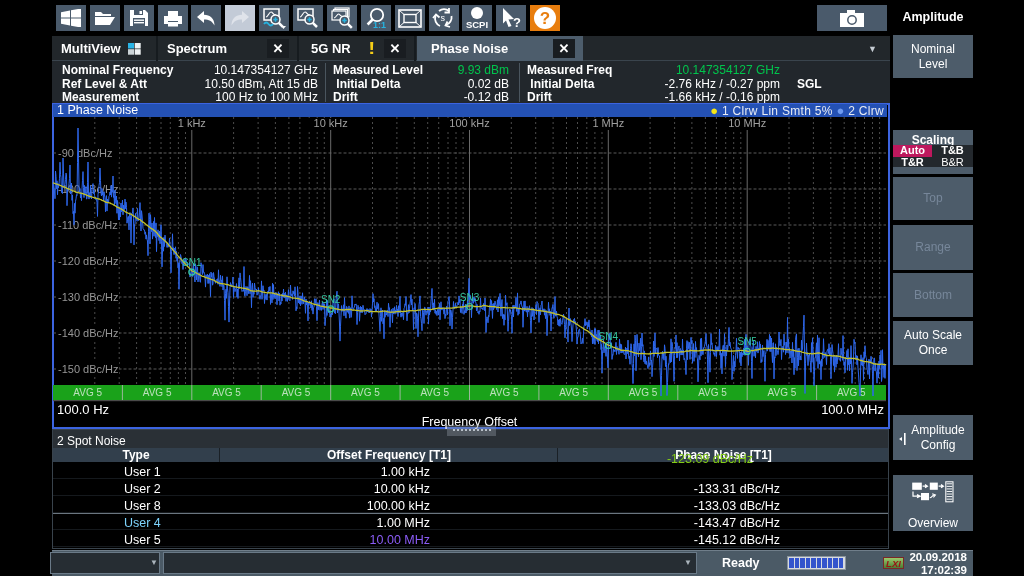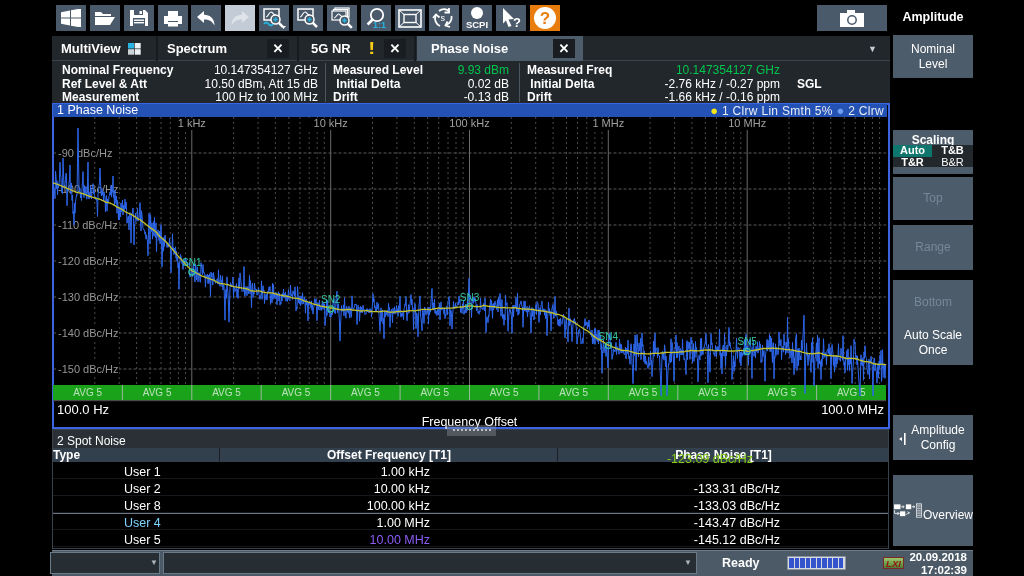--- a/index.html
+++ b/index.html
@@ -152,21 +152,21 @@
     <div class="ival" style="left:150px;top:63px;width:168px">10.147354127 GHz</div>
     <div class="ilab" style="left:62px;top:76.5px">Ref Level &amp; Att</div>
     <div class="ival" style="left:150px;top:76.5px;width:168px">10.50 dBm, Att 15 dB</div>
     <div class="ilab" style="left:62px;top:90px">Measurement</div>
     <div class="ival" style="left:150px;top:90px;width:168px">100 Hz to 100 MHz</div>
     <div class="ilab" style="left:333px;top:63px">Measured Level</div>
     <div class="ival grn" style="left:420px;top:63px;width:89px">9.93 dBm</div>
     <div class="ilab" style="left:333px;top:76.5px">&nbsp;Initial Delta</div>
     <div class="ival" style="left:420px;top:76.5px;width:89px">0.02 dB</div>
     <div class="ilab" style="left:333px;top:90px">Drift</div>
-    <div class="ival" style="left:420px;top:90px;width:89px">-0.13 dB</div>
+    <div class="ival" style="left:420px;top:90px;width:89px">-0.12 dB</div>
     <div class="ilab" style="left:527px;top:63px">Measured Freq</div>
     <div class="ival grn" style="left:620px;top:63px;width:160px">10.147354127 GHz</div>
     <div class="ilab" style="left:527px;top:76.5px">&nbsp;Initial Delta</div>
     <div class="ival" style="left:620px;top:76.5px;width:160px">-2.76 kHz / -0.27 ppm</div>
     <div class="ilab" style="left:527px;top:90px">Drift</div>
     <div class="ival" style="left:620px;top:90px;width:160px">-1.66 kHz / -0.16 ppm</div>
     <div class="ilab" style="left:797px;top:76.5px">SGL</div>
     <div class="abs" style="left:51.5px;top:103px;width:838px;height:326px;border:2px solid #3c64e0;background:#000"></div>
     <div class="abs" style="left:53px;top:103.5px;width:834px;height:13.5px;background:#2451b4"></div>
     <div class="abs" style="left:57px;top:103.5px;color:#fff;font-size:12.5px;line-height:13.5px">1 Phase Noise</div>
@@ -299,21 +299,21 @@
       <circle cx="747.2" cy="351.4" r="3" fill="none" stroke="#35c8a0" stroke-width="1.2"></circle>
       <text x="747.2" y="345.4" fill="#35c8a0" font-size="10" text-anchor="middle" font-family="Liberation Sans">SN5</text>
     </svg>
     <div class="abs" style="left:57px;top:402px;color:#fff;font-size:13px">100.0 Hz</div>
     <div class="abs" style="left:744px;top:402px;width:140px;text-align:right;color:#fff;font-size:13px">100.0 MHz</div>
     <div class="abs" style="left:53px;top:415px;width:833px;text-align:center;color:#fff;font-size:12.5px">Frequency Offset</div>
     <div class="abs" style="left:52px;top:429px;width:837px;height:120px;border:1px solid #39434c;background:#000"></div>
     <div class="abs" style="left:53px;top:430px;width:835px;height:22px;background:#2a3036"></div>
     <div class="abs" style="left:57px;top:434px;color:#fff;font-size:12px">2 Spot Noise</div>
     <div class="abs" style="left:53px;top:448px;width:835px;height:14px;background:#323f4c"></div>
-    <div class="abs" style="left:53px;top:448px;width:167px;height:14px;color:#fff;font-size:12px;font-weight:bold;text-align:left;line-height:14px;border-right:1px solid #1a2026">Type</div>
+    <div class="abs" style="left:53px;top:448px;width:167px;height:14px;color:#fff;font-size:12px;font-weight:bold;text-align:center;line-height:14px;border-right:1px solid #1a2026">Type</div>
     <div class="abs" style="left:221px;top:448px;width:337px;height:14px;color:#fff;font-size:12px;font-weight:bold;text-align:center;line-height:14px;border-right:1px solid #1a2026">Offset Frequency [T1]</div>
     <div class="abs" style="left:559px;top:448px;width:329px;height:14px;color:#fff;font-size:12px;font-weight:bold;text-align:center;line-height:14px">Phase Noise [T1]</div>
     <div class="abs" style="left:53px;top:462px;width:835px;height:17px;border-bottom:1px solid #15191d"></div>
     <div class="abs" style="left:124px;top:464.5px;color:#fff;font-size:12.5px">User 1</div>
     <div class="abs" style="left:280px;top:464.5px;width:150px;text-align:right;color:#fff;font-size:12.5px">1.00 kHz</div>
     <div class="abs" style="left:640px;top:452px;width:140px;text-align:center;color:#84cc16;font-size:12.5px">-123.09 dBc/Hz</div>
     <div class="abs" style="left:53px;top:479px;width:835px;height:17px;border-bottom:1px solid #15191d"></div>
     <div class="abs" style="left:124px;top:481.5px;color:#fff;font-size:12.5px">User 2</div>
     <div class="abs" style="left:280px;top:481.5px;width:150px;text-align:right;color:#fff;font-size:12.5px">10.00 kHz</div>
     <div class="abs" style="left:640px;top:481.5px;width:140px;text-align:right;color:#fff;font-size:12.5px">-133.31 dBc/Hz</div>
@@ -351,34 +351,34 @@
       <div style="flex:1;background:#3354cc;margin-right:1px"></div>
       <div style="flex:1;background:#3354cc;margin-right:1px"></div>
     </div>
     <div class="abs" style="left:883px;top:557px;width:21px;height:12px;background:linear-gradient(#9cc86a,#4a7c34);border:1px solid #7a2828;color:#991414;font-size:9.5px;font-weight:bold;font-style:italic;text-align:center;line-height:12px">LXI</div>
     <div class="abs" style="left:880px;top:551px;width:87px;text-align:right;color:#fff;font-size:11.5px;font-weight:bold;line-height:12.5px">20.09.2018<br>17:02:39</div>
     <div class="abs" style="left:893px;top:10px;width:80px;text-align:center;color:#fff;font-size:12.5px;font-weight:bold">Amplitude</div>
     <div class="sbtn" style="top:35px;height:43px">Nominal<br>Level</div>
     <div class="abs" style="left:893px;top:130px;width:80px;height:44px;background:#4d5c6a"></div>
     <div class="abs" style="left:893px;top:132.5px;width:80px;text-align:center;color:#fff;font-size:12px;font-weight:bold">Scaling</div>
     <div class="abs" style="left:893px;top:145px;width:80px;height:22px;background:#23282d"></div>
-    <div class="abs" style="left:893px;top:145px;width:39px;height:11.5px;background:#0f766e;color:#fff;font-size:11px;font-weight:bold;text-align:center;line-height:11.5px">Auto</div>
+    <div class="abs" style="left:893px;top:145px;width:39px;height:11.5px;background:#be185d;color:#fff;font-size:11px;font-weight:bold;text-align:center;line-height:11.5px">Auto</div>
     <div class="abs" style="left:932px;top:145px;width:41px;color:#fff;font-size:11px;font-weight:bold;text-align:center;line-height:11.5px">T&amp;B</div>
     <div class="abs" style="left:893px;top:156.5px;width:39px;color:#fff;font-size:11px;font-weight:bold;text-align:center;line-height:11.5px">T&amp;R</div>
     <div class="abs" style="left:932px;top:156.5px;width:41px;color:#fff;font-size:11px;font-weight:normal;text-align:center;line-height:11.5px">B&amp;R</div>
     <div class="sbtn dis" style="top:177px;height:43px">Top</div>
     <div class="sbtn dis" style="top:225px;height:45px">Range</div>
-    <div class="sbtn dis" style="top:280px;height:44px">Bottom</div>
+    <div class="sbtn dis" style="top:273px;height:44px">Bottom</div>
     <div class="sbtn" style="top:321px;height:44px">Auto Scale<br>Once</div>
     <div class="sbtn" style="top:415px;height:45px;padding-left:10px">Amplitude<br>Config</div>
     <div class="abs" style="left:898px;top:432px"><svg width="10" height="14" viewBox="0 0 10 14">
         <path d="M4 5 L1 7 L4 9 Z" fill="#fff"></path>
         <rect x="6" y="1" width="1.6" height="12" fill="#fff"></rect>
       </svg></div>
-    <div class="sbtn" style="top:475px;height:71px;flex-direction:row;justify-content:flex-start;padding-top:6px">
+    <div class="sbtn" style="top:475px;height:56px;flex-direction:column;justify-content:flex-start;padding-top:6px">
       <svg width="56" height="40" viewBox="0 0 56 40">
         <rect x="2" y="2" width="12" height="9" fill="#fff"></rect>
         <path d="M15 6.5 h5 M18 4.5 l3 2 -3 2" stroke="#fff" stroke-width="1.5" fill="none"></path>
         <rect x="24" y="2" width="10" height="9" fill="#fff"></rect>
         <path d="M35 6.5 h5 M38 4.5 l3 2 -3 2" stroke="#fff" stroke-width="1.5" fill="none"></path>
         <path d="M3 13 v6 h8 M8 17 l4 2 -4 2" stroke="#fff" stroke-width="1.5" fill="none"></path>
         <rect x="13" y="15" width="10" height="9" fill="#fff"></rect>
         <path d="M24 21 c3 0 3 -4 6 -3 M27 16 l4 1.5 -2.5 3" stroke="#fff" stroke-width="1.4" fill="none"></path>
         <rect x="44" y="1" width="9" height="25" fill="none" stroke="#fff" stroke-width="1.3"></rect>
         <line x1="45" y1="3.5" x2="52" y2="3.5" stroke="#fff" stroke-width="1.2"></line>

